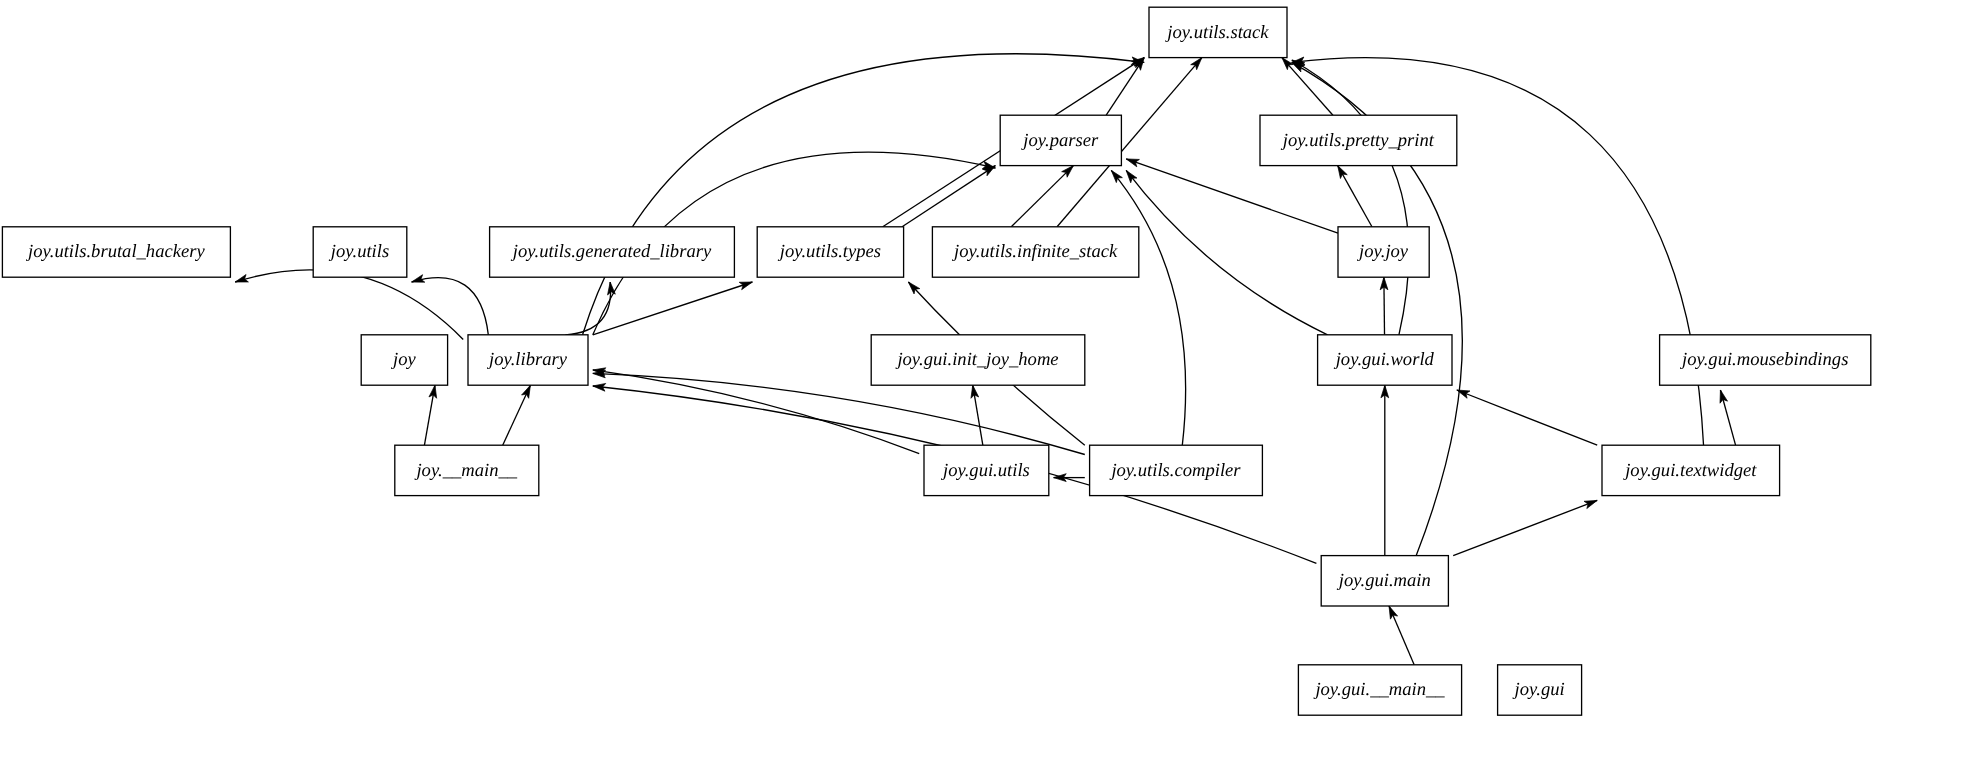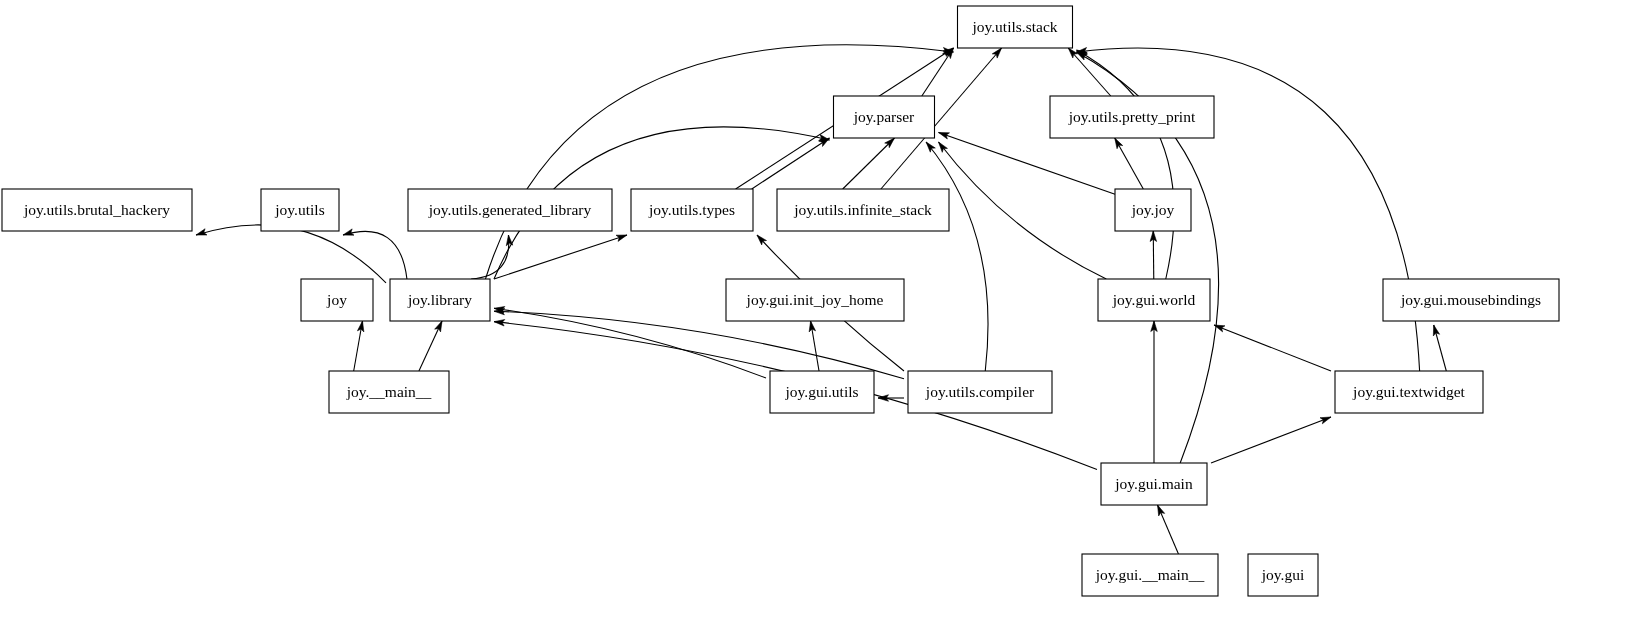--- a/index.html
+++ b/index.html
@@ -6,20 +6,21 @@
     margin: 0;
     padding: 0;
     background: #ffffff;
   }
   #graph-root {
     position: relative;
     width: 1648px;
     height: 635px;
     background: #ffffff;
     font-family: "Liberation Serif", "DejaVu Serif", serif;
+    font-style: italic;
   }
   svg#graph-canvas {
     display: block;
     width: 1648px;
     height: 635px;
   }
   .node-box {
     fill: #ffffff;
     stroke: #000000;
     stroke-width: 1.1;

